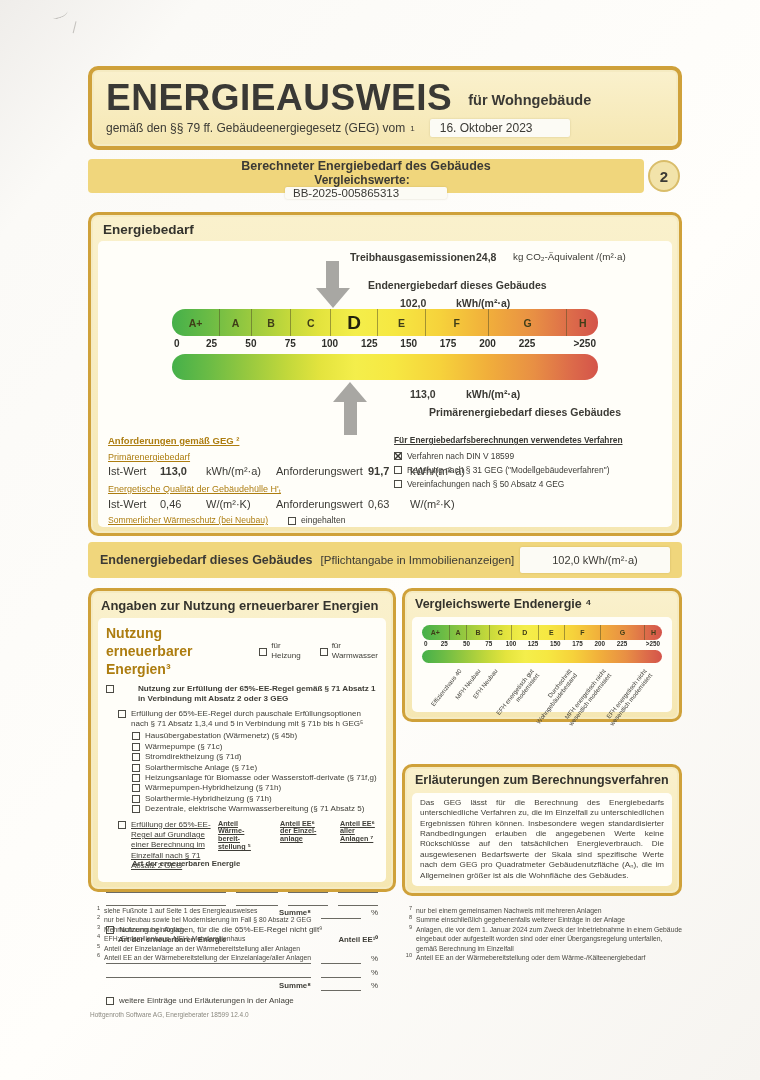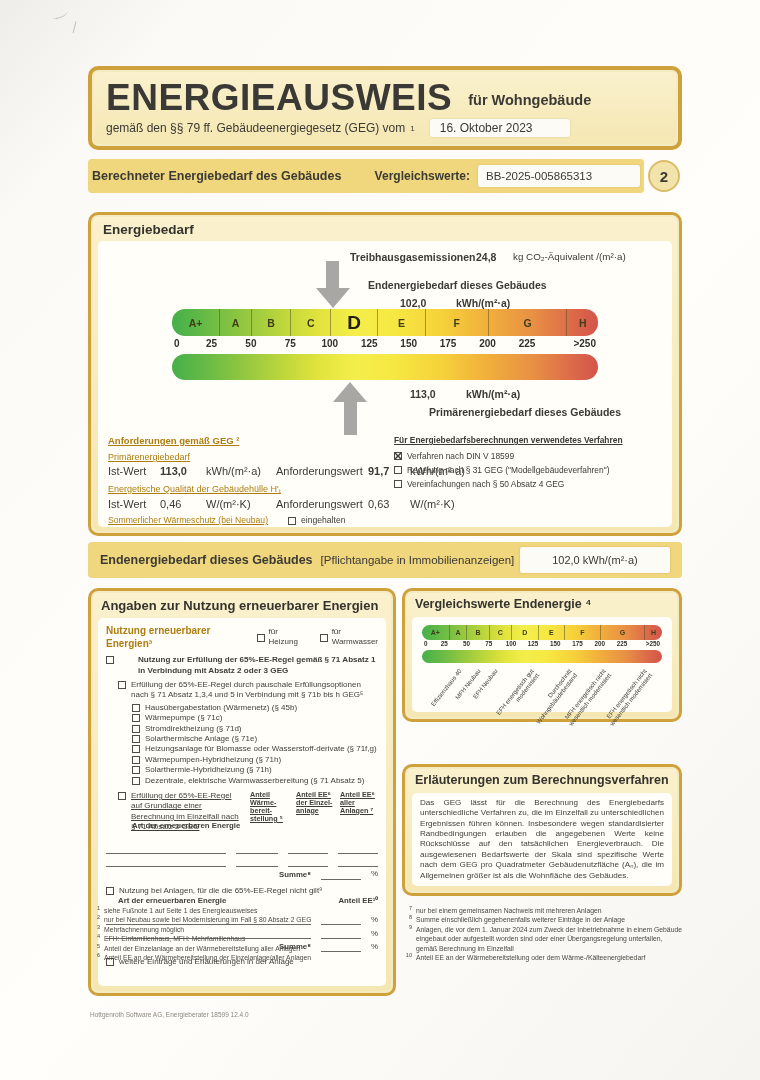--- a/index.html
+++ b/index.html
@@ -70,21 +70,21 @@
     <div style="padding:9px 14px 0;">
       <span class="hdr-title">ENERGIEAUSWEIS</span><span class="hdr-sub">für Wohngebäude</span>
       <div class="hdr-law">
         <span>gemäß den §§ 79 ff. Gebäudeenergiegesetz (GEG) vom</span>
         <sup>1</sup>
         <span class="whitebox datebox">16. Oktober 2023</span>
       </div>
     </div>
   </div>
 
-  <div class="band" style="left:88px;top:159px;width:556px;height:34px;padding:0 4px;">
+  <div class="band" style="left:88px;top:159px;width:556px;height:34px;padding:0 4px;flex-direction:column;">
     <span class="b" style="font-size:12.5px;flex:1;">Berechneter Energiebedarf des Gebäudes</span>
     <span class="b" style="font-size:12px;margin-right:8px;">Vergleichswerte:</span>
     <span class="whitebox" style="width:162px;height:22px;display:flex;align-items:center;padding-left:8px;font-size:11.5px;">BB-2025-005865313</span>
   </div>
   <div style="position:absolute;left:648px;top:160px;width:32px;height:32px;border-radius:50%;background:#f2e3aa;border:2px solid #d9bd6a;display:flex;align-items:center;justify-content:center;font-weight:bold;font-size:15px;">2</div>
 
   <div class="goldbox" style="left:88px;top:212px;width:594px;height:324px;">
     <div class="sectitle" style="left:12px;top:7px;font-size:13.5px;">Energiebedarf</div>
     <div class="panel" style="left:7px;top:26px;right:7px;bottom:6px;">
 
@@ -182,25 +182,25 @@
       </div>
     </div>
   </div>
 
   <div class="band" style="left:88px;top:542px;width:594px;height:36px;padding:0 12px;">
     <span class="b" style="font-size:12.5px;">Endenergiebedarf dieses Gebäudes</span>
     <span style="font-size:11.5px;margin-left:8px;">[Pflichtangabe in Immobilienanzeigen]</span>
     <span class="whitebox" style="margin-left:auto;width:150px;height:26px;display:flex;align-items:center;justify-content:center;font-size:11px;">102,0 kWh/(m²·a)</span>
   </div>
 
-  <div class="goldbox" style="left:88px;top:588px;width:308px;height:408px;">
+  <div class="goldbox" style="left:88px;top:588px;width:308px;height:304px;">
     <div class="sectitle" style="left:10px;top:7px;font-size:13px;">Angaben zur Nutzung erneuerbarer Energien</div>
     <div class="panel ren" style="left:7px;top:27px;right:7px;bottom:7px;padding:6px 8px;">
       <div class="row" style="align-items:center;">
-        <span class="b orange" style="font-size:10px;">Nutzung erneuerbarer Energien³</span>
+        <span class="b orange" style="font-size:14px;">Nutzung erneuerbarer Energien³</span>
         <span class="row" style="gap:4px;align-items:center;margin-left:18px;">
           <span class="cb"></span>
           <span>für Heizung</span>
         </span>
         <span class="row" style="gap:4px;align-items:center;margin-left:14px;">
           <span class="cb"></span>
           <span>für Warmwasser</span>
         </span>
       </div>
       <div class="row" style="margin-top:5px;gap:24px;">
@@ -241,21 +241,21 @@
             <span>Solarthermie-Hybridheizung (§ 71h)</span>
           </div>
         <div class="row">
             <span class="cb"></span>
             <span>Dezentrale, elektrische Warmwasserbereitung (§ 71 Absatz 5)</span>
           </div>
       </div>
       <div class="row" style="margin-top:5px;margin-left:12px;text-decoration:underline;">
         <span class="cb"></span>
         <span style="width:150px;">Erfüllung der 65%-EE-Regel auf Grundlage einer Berechnung im Einzelfall nach § 71 Absatz 2 GEG</span>
-        <div style="display:flex;gap:6px;margin-left:2px;">
+        <div style="display:flex;gap:22px;margin-left:2px;">
           <span class="b" style="width:40px;font-size:7.2px;line-height:1.1;">Anteil Wärme-bereit-stellung ⁵</span>
           <span class="b" style="width:38px;font-size:7.2px;line-height:1.1;">Anteil EE⁶ der Einzel-anlage</span>
           <span class="b" style="width:38px;font-size:7.2px;line-height:1.1;">Anteil EE⁶ aller Anlagen ⁷</span>
         </div>
       </div>
       <div class="b" style="margin-left:26px;margin-top:-12px;font-size:7.8px;">Art der erneuerbaren Energie</div>
       <div class="lines" style="margin-top:12px;">
         <span class="ln" style="flex:1;"></span>
           <span class="ln" style="width:42px;"></span>
           <span class="ln" style="width:40px;"></span>

